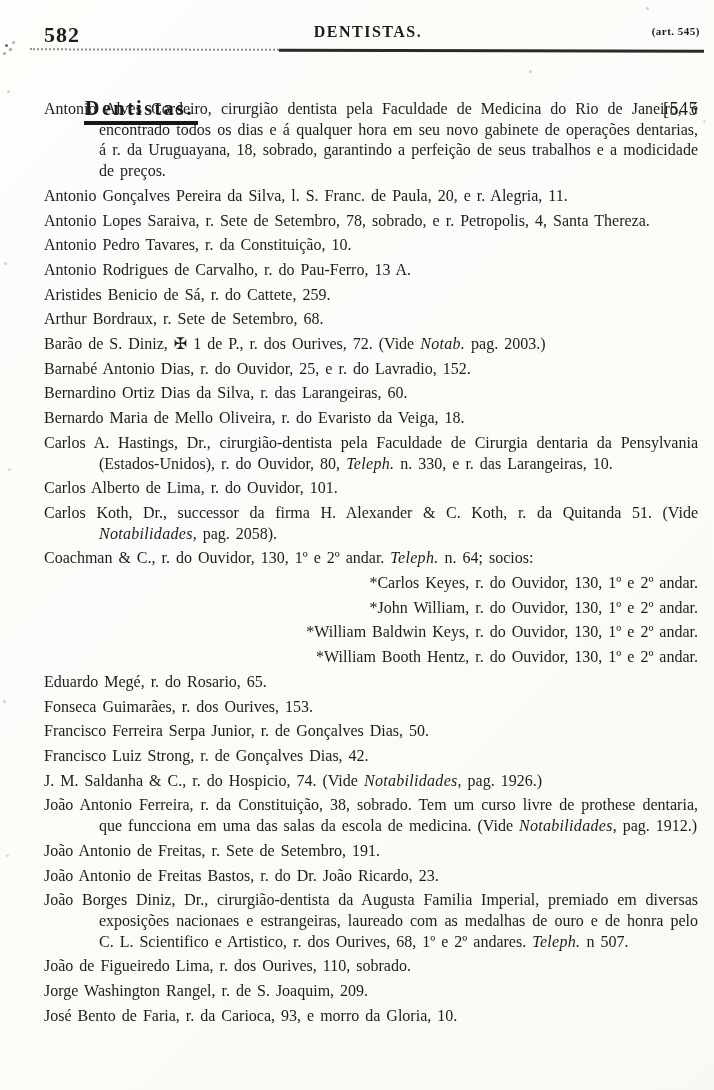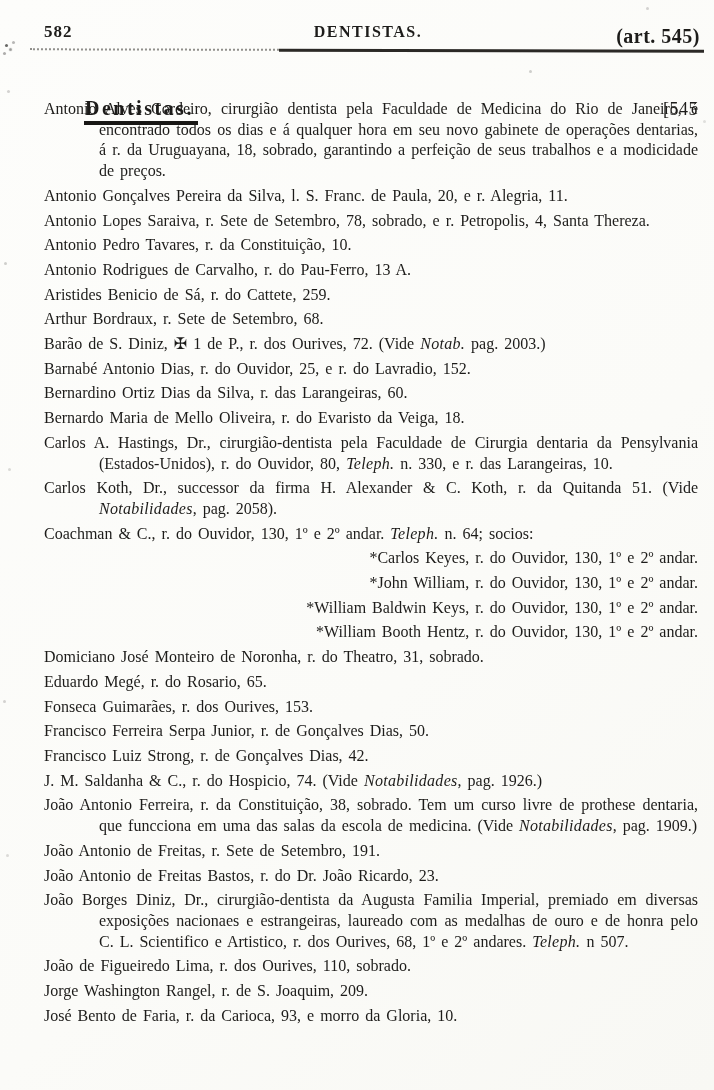--- a/index.html
+++ b/index.html
@@ -22,39 +22,39 @@
     position: absolute;
     top: 22px;
     left: 36px;
     right: 14px;
     height: 22px;
   }
   .rh-page-number {
     position: absolute;
     left: 8px;
     top: 0;
-    font-size: 17px;
+    font-size: 22px;
     font-weight: bold;
     letter-spacing: 1px;
   }
   .rh-title {
     position: absolute;
     left: 0;
     right: 0;
     top: 1px;
     text-align: center;
     font-size: 16px;
     font-weight: bold;
     letter-spacing: 1.5px;
   }
   .rh-art {
     position: absolute;
     right: 0;
     top: 3px;
-    font-size: 20px;
+    font-size: 11px;
     font-weight: bold;
     letter-spacing: 0.5px;
   }
   
   .header-rule {
     position: absolute;
     top: 44px;
     left: 30px;
     right: 10px;
     height: 8px;
@@ -173,33 +173,33 @@
       <p class="entry"><span>Antonio Lopes Saraiva, r. Sete de Setembro, 78, sobrado, e r. Petropolis, 4, Santa Thereza.</span></p>
       <p class="entry"><span>Antonio Pedro Tavares, r. da Constituição, 10.</span></p>
       <p class="entry"><span>Antonio Rodrigues de Carvalho, r. do Pau-Ferro, 13 A.</span></p>
       <p class="entry"><span>Aristides Benicio de Sá, r. do Cattete, 259.</span></p>
       <p class="entry"><span>Arthur Bordraux, r. Sete de Setembro, 68.</span></p>
       <p class="entry"><span>Barão de S. Diniz, ✠ 1 de P., r. dos Ourives, 72. (Vide </span><em>Notab.</em><span> pag. 2003.)</span></p>
       <p class="entry"><span>Barnabé Antonio Dias, r. do Ouvidor, 25, e r. do Lavradio, 152.</span></p>
       <p class="entry"><span>Bernardino Ortiz Dias da Silva, r. das Larangeiras, 60.</span></p>
       <p class="entry"><span>Bernardo Maria de Mello Oliveira, r. do Evaristo da Veiga, 18.</span></p>
       <p class="entry"><span>Carlos A. Hastings, Dr., cirurgião-dentista pela Faculdade de Cirurgia dentaria da Pensylvania (Estados-Unidos), r. do Ouvidor, 80, </span><em>Teleph.</em><span> n. 330, e r. das Larangeiras, 10.</span></p>
+      <p class="entry"><span>Carlos Alberto de Lima, r. do Ouvidor, 101.</span></p>
       <p class="entry"><span>Carlos Koth, Dr., successor da firma H. Alexander &amp; C. Koth, r. da Quitanda 51. (Vide </span><em>Notabilidades</em><span>, pag. 2058).</span></p>
       <p class="entry"><span>Coachman &amp; C., r. do Ouvidor, 130, 1º e 2º andar. </span><em>Teleph.</em><span> n. 64; socios:</span></p>
       <p class="entry sub"><span>*Carlos Keyes, r. do Ouvidor, 130, 1º e 2º andar.</span></p>
       <p class="entry sub"><span>*John William, r. do Ouvidor, 130, 1º e 2º andar.</span></p>
       <p class="entry sub"><span>*William Baldwin Keys, r. do Ouvidor, 130, 1º e 2º andar.</span></p>
       <p class="entry sub"><span>*William Booth Hentz, r. do Ouvidor, 130, 1º e 2º andar.</span></p>
-      <p class="entry"><span>Domiciano José Monteiro de Noronha, r. do Theatro, 31, sobrado.</span></p>
       <p class="entry"><span>Eduardo Megé, r. do Rosario, 65.</span></p>
       <p class="entry"><span>Fonseca Guimarães, r. dos Ourives, 153.</span></p>
       <p class="entry"><span>Francisco Ferreira Serpa Junior, r. de Gonçalves Dias, 50.</span></p>
       <p class="entry"><span>Francisco Luiz Strong, r. de Gonçalves Dias, 42.</span></p>
       <p class="entry"><span>J. M. Saldanha &amp; C., r. do Hospicio, 74. (Vide </span><em>Notabilidades</em><span>, pag. 1926.)</span></p>
-      <p class="entry"><span>João Antonio Ferreira, r. da Constituição, 38, sobrado. Tem um curso livre de prothese dentaria, que funcciona em uma das salas da escola de medicina. (Vide </span><em>Notabilidades</em><span>, pag. 1909.)</span></p>
+      <p class="entry"><span>João Antonio Ferreira, r. da Constituição, 38, sobrado. Tem um curso livre de prothese dentaria, que funcciona em uma das salas da escola de medicina. (Vide </span><em>Notabilidades</em><span>, pag. 1912.)</span></p>
       <p class="entry"><span>João Antonio de Freitas, r. Sete de Setembro, 191.</span></p>
       <p class="entry"><span>João Antonio de Freitas Bastos, r. do Dr. João Ricardo, 23.</span></p>
       <p class="entry"><span>João Borges Diniz, Dr., cirurgião-dentista da Augusta Familia Imperial, premiado em diversas exposições nacionaes e estrangeiras, laureado com as medalhas de ouro e de honra pelo C. L. Scientifico e Artistico, r. dos Ourives, 68, 1º e 2º andares. </span><em>Teleph.</em><span> n 507.</span></p>
       <p class="entry"><span>João de Figueiredo Lima, r. dos Ourives, 110, sobrado.</span></p>
       <p class="entry"><span>Jorge Washington Rangel, r. de S. Joaquim, 209.</span></p>
       <p class="entry"><span>José Bento de Faria, r. da Carioca, 93, e morro da Gloria, 10.</span></p>
     </div>
 
   <div class="specks"></div>
 

